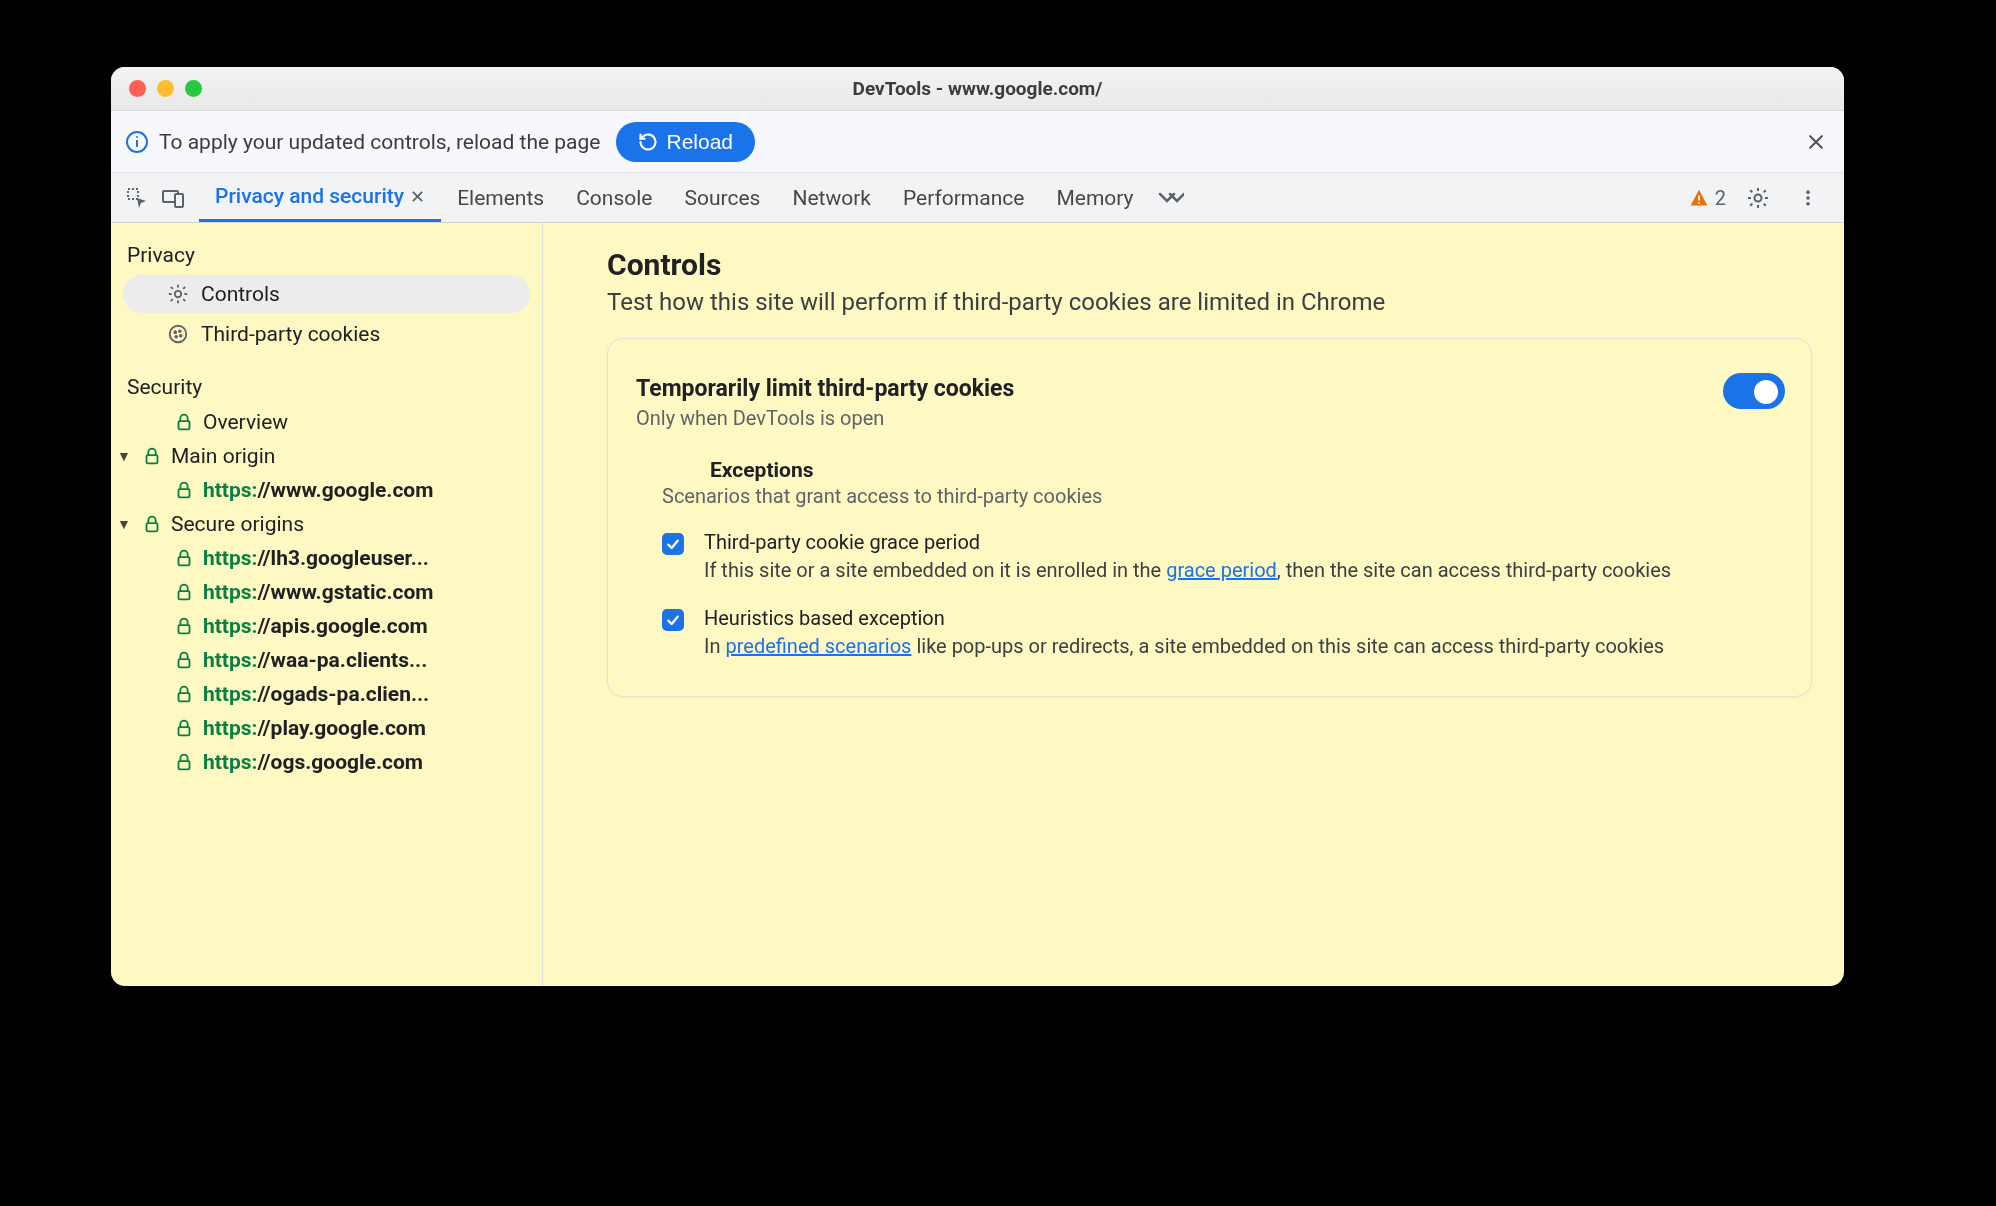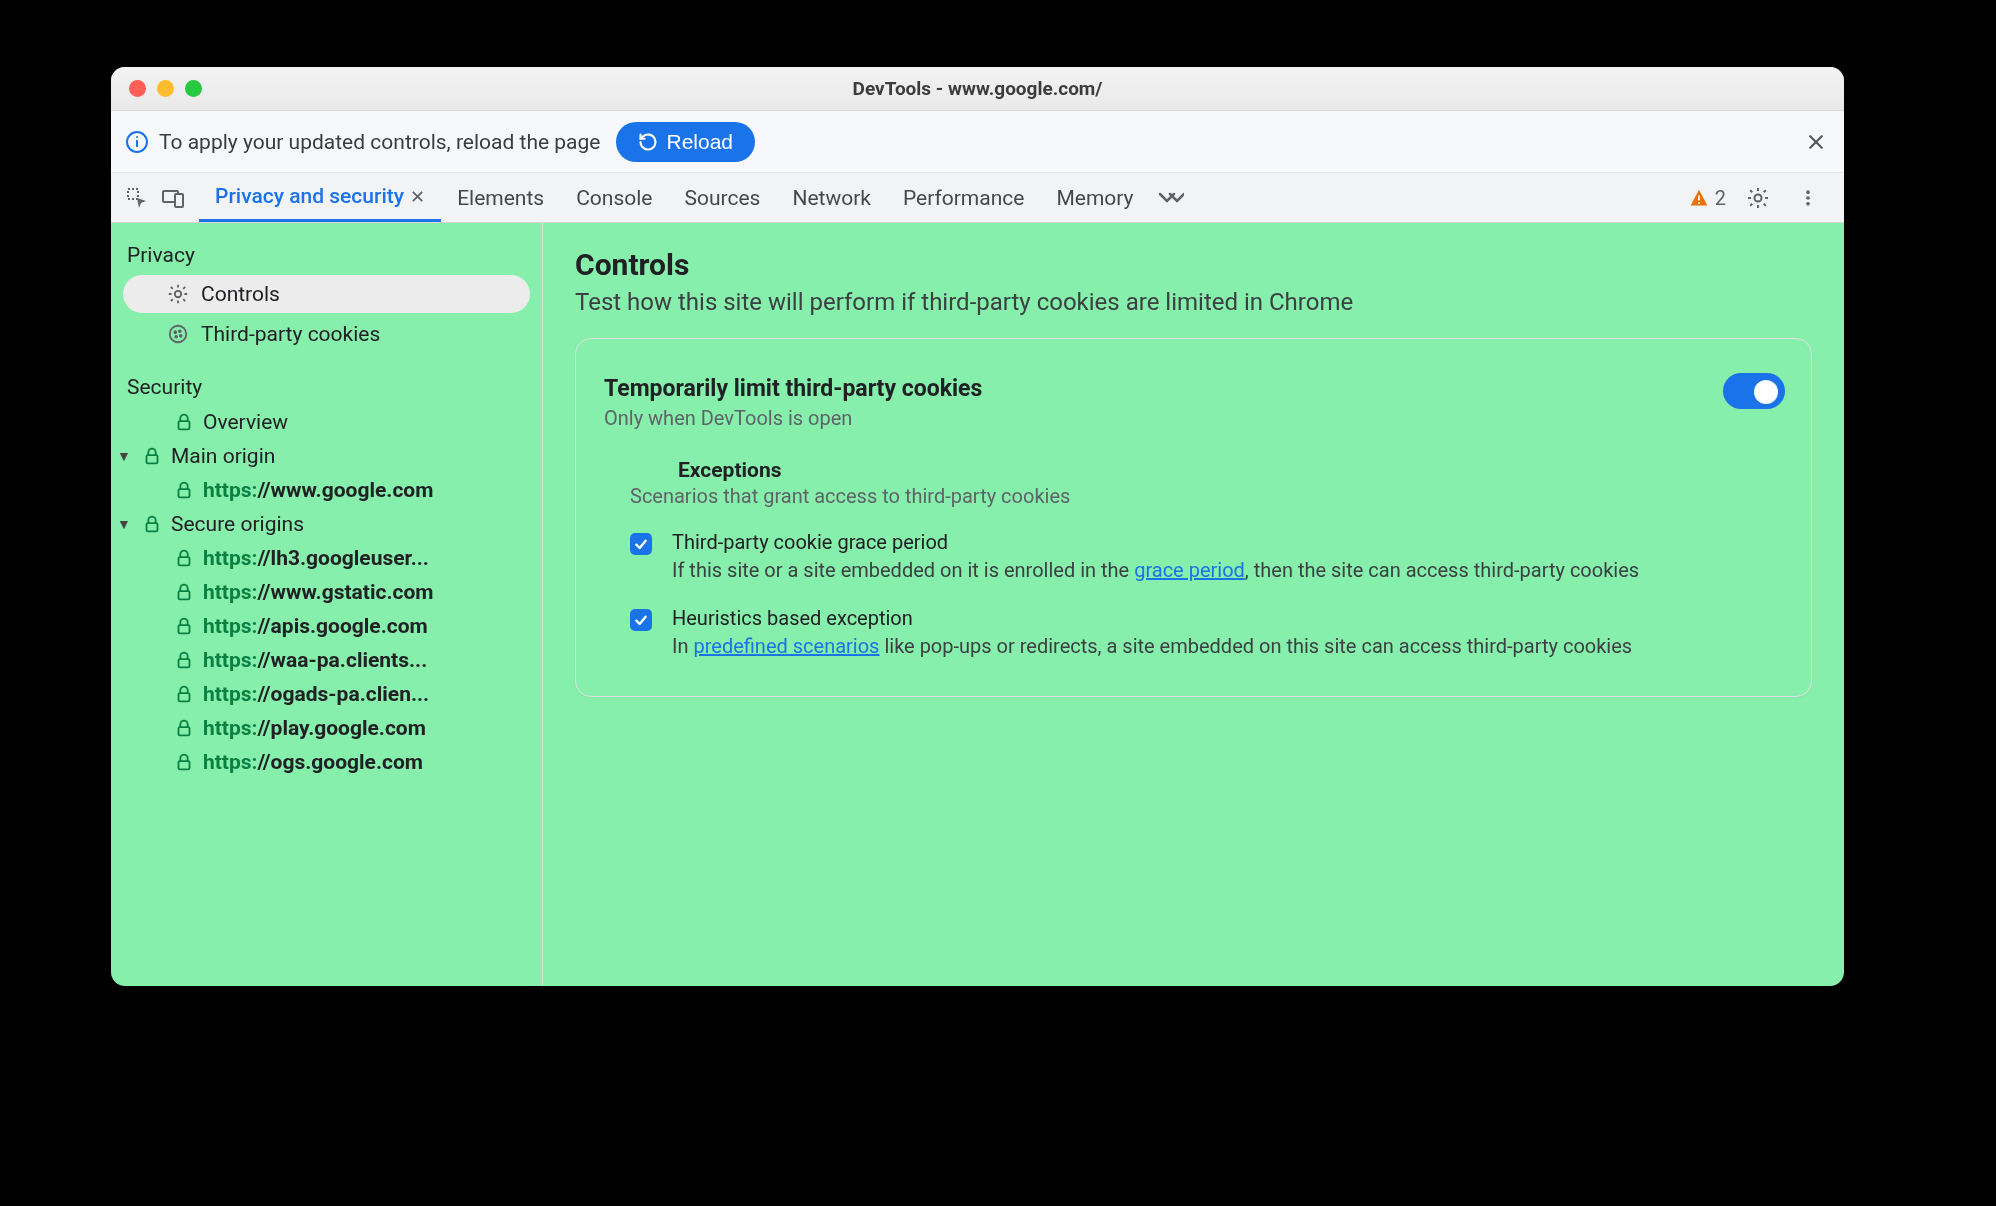--- a/index.html
+++ b/index.html
@@ -9,21 +9,21 @@
   width: 1996px;
   height: 1206px;
   position: relative;
 }
 .window {
   position: absolute;
   top: 67px;
   left: 111px;
   width: 1733px;
   height: 919px;
-  background: #86efac;
+  background: #fef9c3;
   border-radius: 14px;
   overflow: hidden;
   box-shadow: 0 30px 90px rgba(0,0,0,0.6);
 }
 .titlebar {
   height: 44px;
   background: linear-gradient(#f3f3f3,#e9e9e9);
   border-bottom: 1px solid #d9d9d9;
   display: flex;
   align-items: center;
@@ -47,21 +47,21 @@
   height:50px; display:flex; align-items:center; padding:0 8px; border-bottom:1px solid #d5d5d5; background:#f1f3f4;
 }
 .tool-icon{width:36px;height:36px;display:flex;align-items:center;justify-content:center;color:#555;cursor:pointer;}
 .tabs{display:flex;align-items:center;height:100%;margin-left:8px;gap:0;}
 .tab{padding:0 16px;height:100%;display:flex;align-items:center;font-size:21px;color:#474747;cursor:pointer;gap:6px;}
 .tab.active{color:#1a73e8;border-bottom:3px solid #1a73e8;font-weight:500;}
 .tab .x{font-size:18px;color:#5f6368;}
 .more-tabs{font-size:26px;color:#555;padding:0 8px;cursor:pointer;}
 .right-tools{margin-left:auto;display:flex;align-items:center;gap:14px;padding-right:10px;}
 .warn{display:flex;align-items:center;gap:6px;color:#5f6368;font-size:20px;cursor:pointer;}
-.body{display:flex;height:calc(100% - 44px - 62px - 50px);}
+.body{display:flex;height:calc(100% - 44px - 62px - 50px);gap:32px;}
 .sidebar{width:432px;border-right:1px solid #e0e0e0;overflow:hidden;padding-top:12px;}
 .section-title{font-size:21px;color:#202124;padding:8px 16px 6px;}
 .side-item{display:flex;align-items:center;gap:12px;padding:7px 0 7px 44px;font-size:21px;color:#202124;cursor:pointer;border-radius:22px;margin:2px 12px;}
 .side-item.selected{background:#ececec;}
 .tree-row{display:flex;align-items:center;gap:8px;padding:5px 0 5px 4px;font-size:21px;color:#202124;cursor:pointer;}
 .tree-row .expand{width:18px;text-align:center;color:#444;font-size:14px;}
 .tree-row.indent1{padding-left:36px;}
 .tree-row.indent2{padding-left:62px;}
 .lock-icon{width:22px;height:22px;flex-shrink:0;}
 .url{white-space:nowrap;overflow:hidden;text-overflow:ellipsis;}

